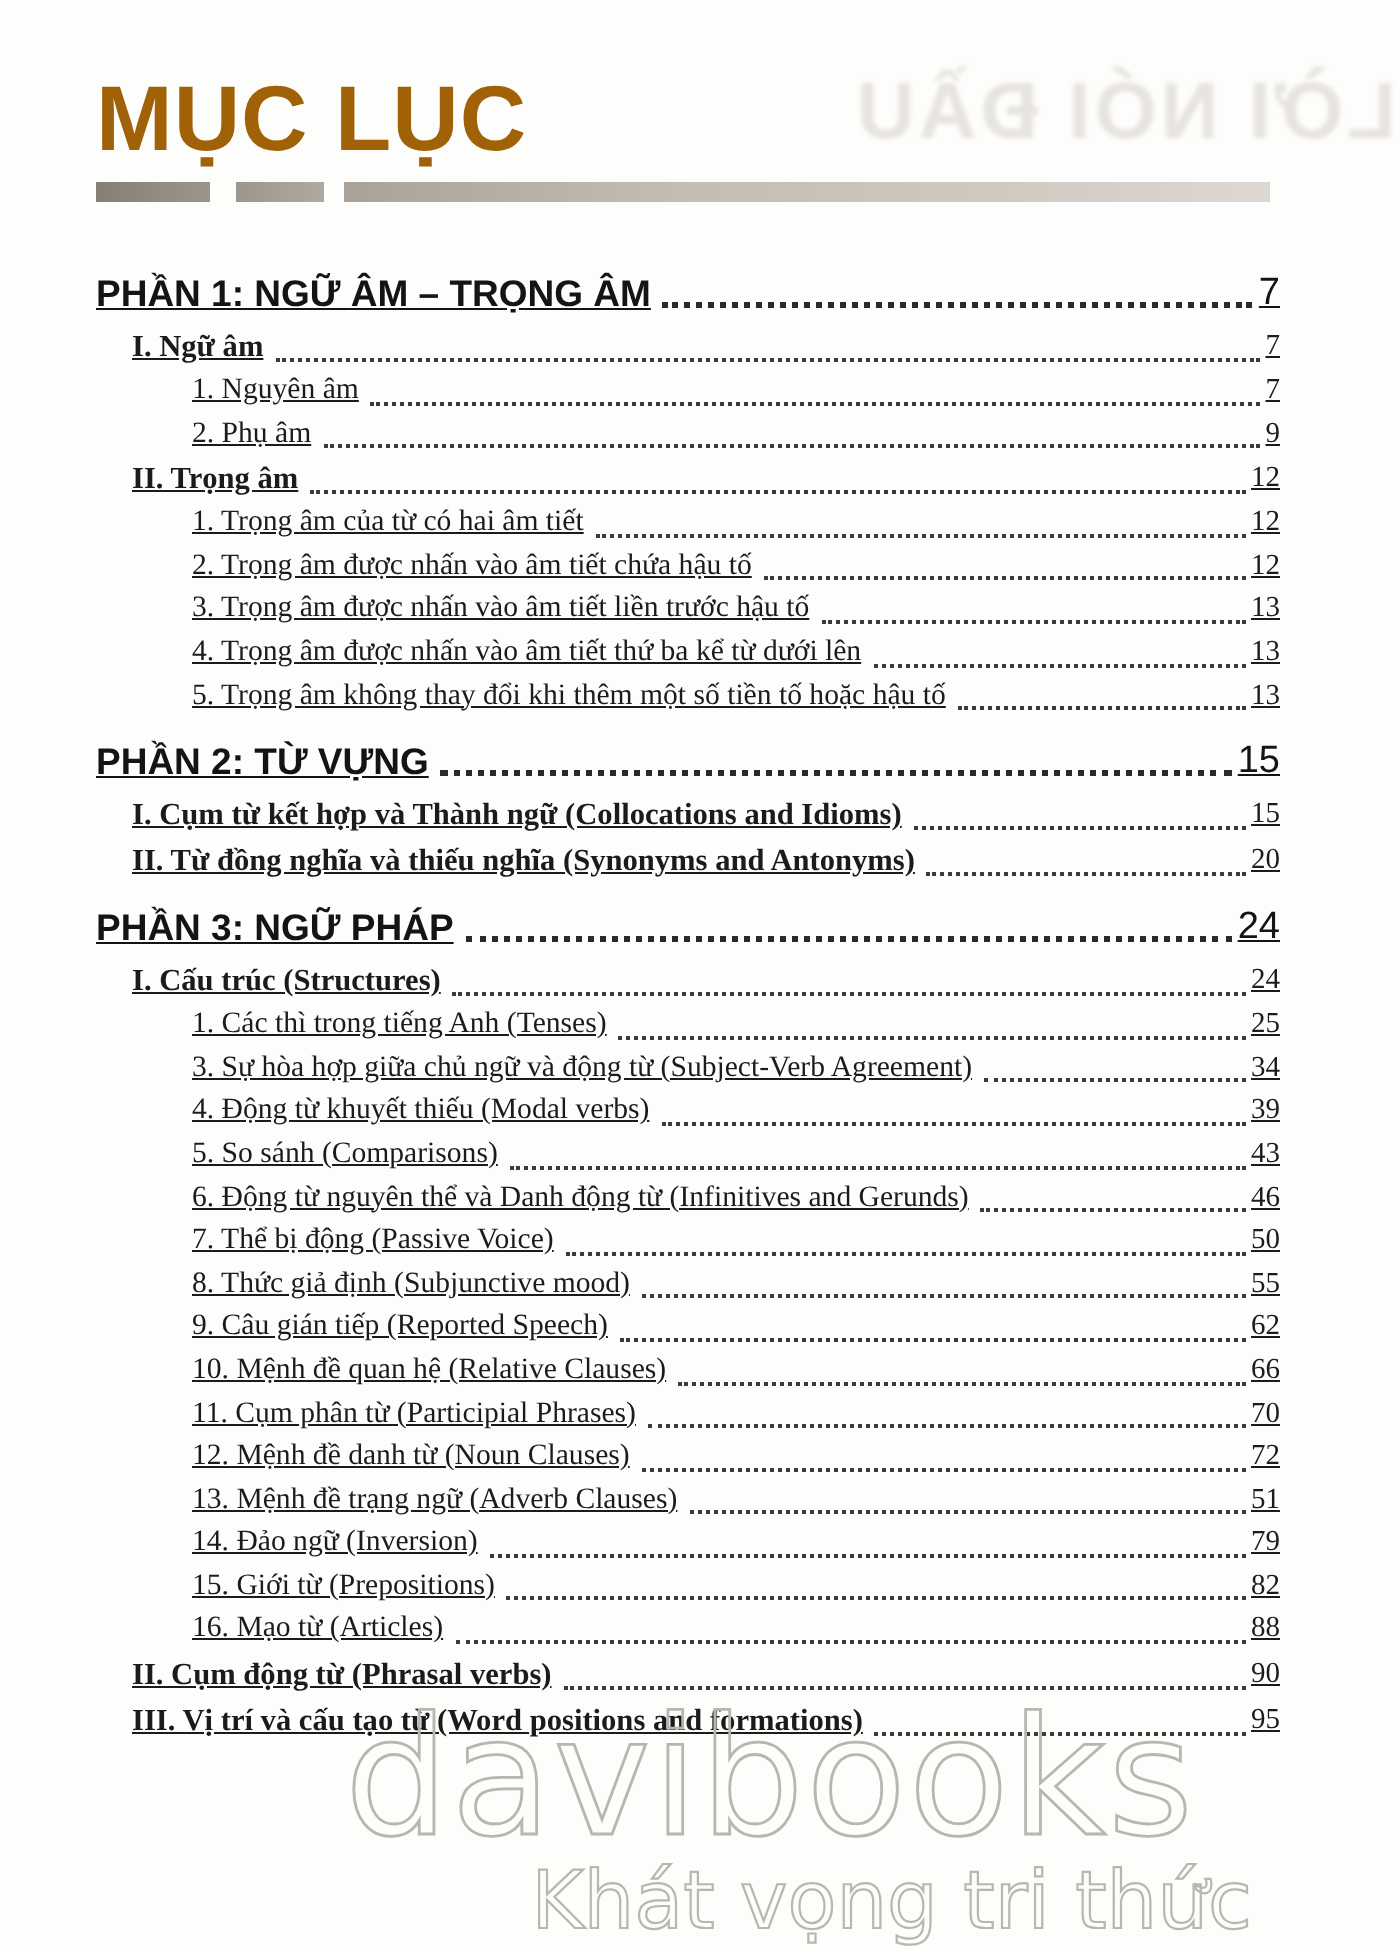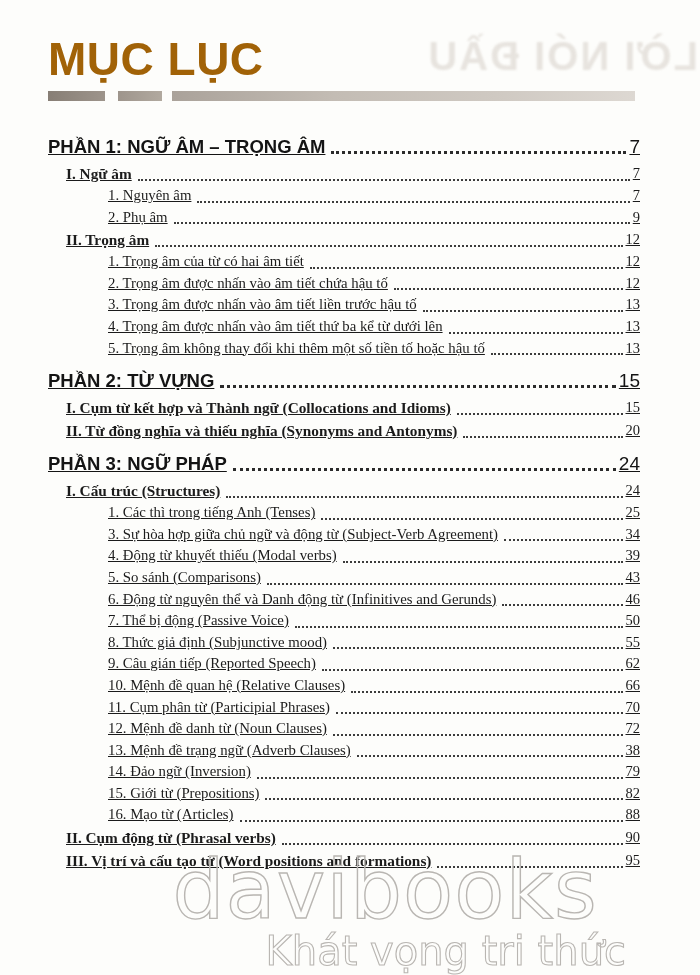--- a/index.html
+++ b/index.html
@@ -71,21 +71,21 @@
     font-size: 15.3px;
     line-height: 23px;
     margin-left: 18px;
     align-items: flex-end;
   }
   .row.section .pg { font-weight: 400; font-size: 14.5px; }
 
   .row.item {
     font-size: 14.8px;
     line-height: 21.6px;
-    margin-left: 60px;
+    margin-left: 48px;
   }
   .row.item .pg { font-size: 14.5px; }
 
   .watermark {
     position: absolute;
     left: 140px; top: 850px;
     width: 490px;
     text-align: center;
     pointer-events: none;
     color: transparent;
@@ -248,21 +248,21 @@
         <span class="pg">70</span>
       </div>
       <div class="row item">
         <span class="lbl">12. Mệnh đề danh từ (Noun Clauses)</span>
         <span class="dots"></span>
         <span class="pg">72</span>
       </div>
       <div class="row item">
         <span class="lbl">13. Mệnh đề trạng ngữ (Adverb Clauses)</span>
         <span class="dots"></span>
-        <span class="pg">38</span>
+        <span class="pg">51</span>
       </div>
       <div class="row item">
         <span class="lbl">14. Đảo ngữ (Inversion)</span>
         <span class="dots"></span>
         <span class="pg">79</span>
       </div>
       <div class="row item">
         <span class="lbl">15. Giới từ (Prepositions)</span>
         <span class="dots"></span>
         <span class="pg">82</span>

